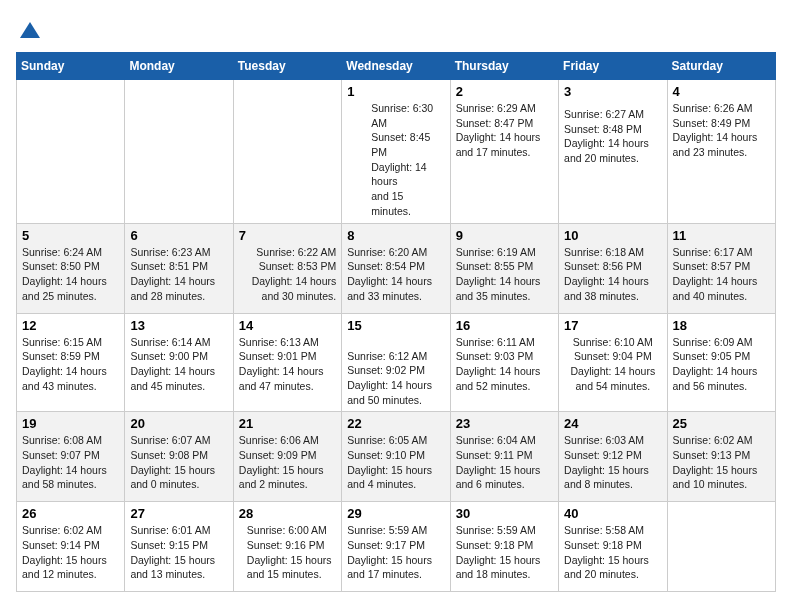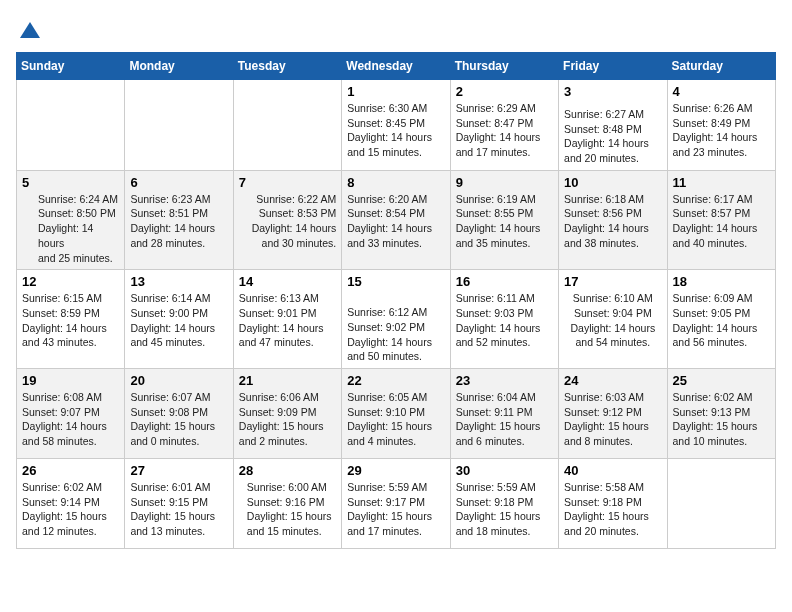--- a/index.html
+++ b/index.html
@@ -130,21 +130,21 @@
         <th>Saturday</th>
       </tr>
   </thead>
   <tbody id="calendar-body">
   <tr>
         <td class="empty-cell"></td>
         <td class="empty-cell"></td>
         <td class="empty-cell"></td>
         <td>
           <span class="day-num">1</span>
-          <div class="day-info" style="white-space: pre-line;">Sunrise: 6:30 AM
+          <div class="day-info" style="white-space: pre-line; margin-left: 24px;">Sunrise: 6:30 AM
 Sunset: 8:45 PM
 Daylight: 14 hours
 and 15 minutes.</div>
         </td>
         <td>
           <span class="day-num">2</span>
           <div class="day-info" style="white-space: pre-line;">Sunrise: 6:29 AM
 Sunset: 8:47 PM
 Daylight: 14 hours
 and 17 minutes.</div>
@@ -160,21 +160,21 @@
           <span class="day-num">4</span>
           <div class="day-info" style="white-space: pre-line;">Sunrise: 6:26 AM
 Sunset: 8:49 PM
 Daylight: 14 hours
 and 23 minutes.</div>
         </td>
       </tr>
       <tr>
         <td>
           <span class="day-num">5</span>
-          <div class="day-info" style="white-space: pre-line; margin-left: 16px;">Sunrise: 6:24 AM
+          <div class="day-info" style="white-space: pre-line;">Sunrise: 6:24 AM
 Sunset: 8:50 PM
 Daylight: 14 hours
 and 25 minutes.</div>
         </td>
         <td>
           <span class="day-num">6</span>
           <div class="day-info" style="white-space: pre-line;">Sunrise: 6:23 AM
 Sunset: 8:51 PM
 Daylight: 14 hours
 and 28 minutes.</div>

